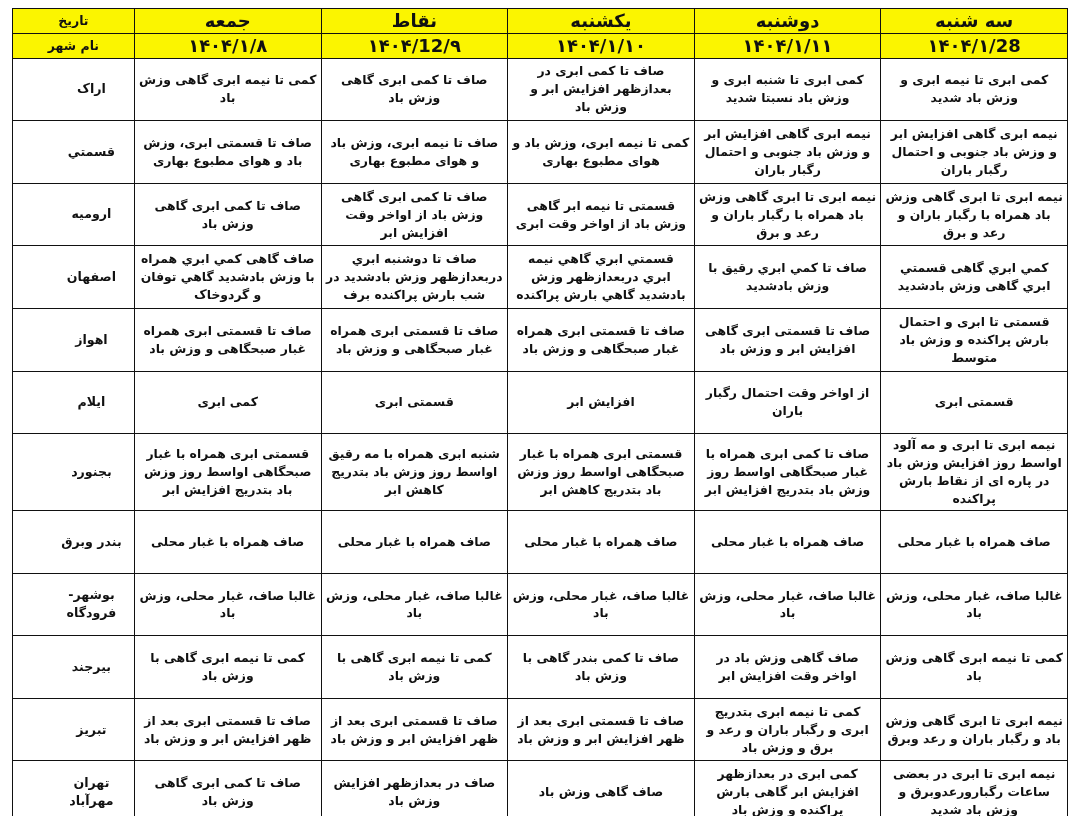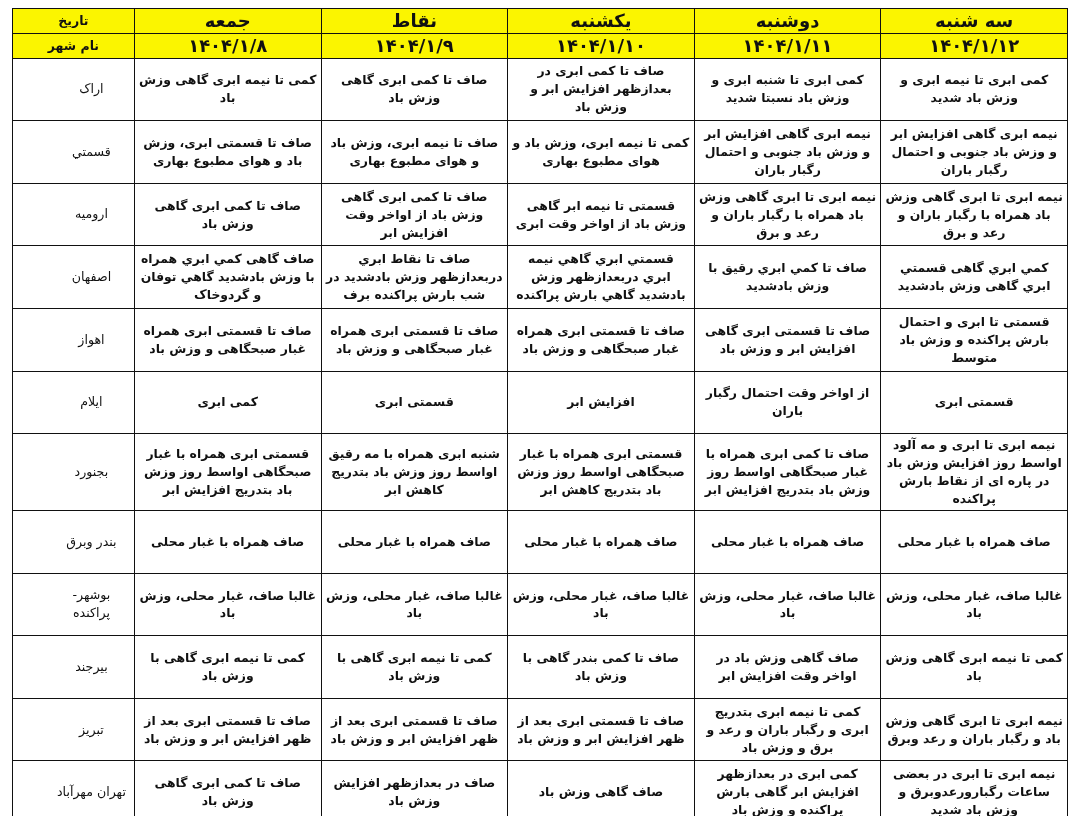--- a/index.html
+++ b/index.html
@@ -53,21 +53,21 @@
   }
   tbody td {
     font-size: 12.4px;
     line-height: 1.45;
     font-weight: bold;
     color: #111111;
     background: #ffffff;
   }
   tbody td.city-cell {
     font-size: 12.6px;
-    font-weight: normal;
+    font-weight: bold;
     white-space: pre-line;
     padding-left: 40px;
   }
   tbody tr { height: 62.6px; }
   .cell-text {
     display: block;
     white-space: normal;
     word-wrap: break-word;
   }
 </style>
@@ -87,24 +87,24 @@
     <thead>
       <tr>
         <th>سه شنبه</th>
         <th>دوشنبه</th>
         <th>یکشنبه</th>
         <th>نقاط</th>
         <th>جمعه</th>
         <th class="corner-label">تاریخ</th>
       </tr>
       <tr>
-        <th>۱۴۰۴/۱/۱۲</th>
+        <th>۱۴۰۴/۱/28</th>
         <th>۱۴۰۴/۱/۱۱</th>
         <th>۱۴۰۴/۱/۱۰</th>
-        <th>۱۴۰۴/۱/۹</th>
+        <th>۱۴۰۴/12/۹</th>
         <th>۱۴۰۴/۱/۸</th>
         <th class="corner-label">نام شهر</th>
       </tr>
     </thead>
     <tbody>
       <tr>
         <td>
             <span class="cell-text">کمی ابری تا نیمه ابری و وزش باد شدید</span>
           </td>
         <td>
@@ -161,21 +161,21 @@
         <td>
             <span class="cell-text">کمي ابري گاهی قسمتي ابري گاهی وزش بادشدید</span>
           </td>
         <td>
             <span class="cell-text">صاف تا کمي ابري رقیق با وزش بادشدید</span>
           </td>
         <td>
             <span class="cell-text">قسمتي ابري گاهي نیمه ابري دربعدازظهر وزش بادشدید گاهي بارش پراکنده</span>
           </td>
         <td>
-            <span class="cell-text">صاف تا نقاط ابري دربعدازظهر وزش بادشدید در شب بارش پراکنده برف</span>
+            <span class="cell-text">صاف تا دوشنبه ابري دربعدازظهر وزش بادشدید در شب بارش پراکنده برف</span>
           </td>
         <td>
             <span class="cell-text">صاف گاهی کمي ابري همراه با وزش بادشدید گاهي توفان و گردوخاک</span>
           </td>
         <td class="city-cell">اصفهان</td>
       </tr>
       <tr>
         <td>
             <span class="cell-text">قسمتی تا ابری و احتمال بارش پراکنده و وزش باد متوسط</span>
           </td>
@@ -257,21 +257,21 @@
         <td>
             <span class="cell-text">غالبا صاف، غبار محلی،  وزش باد</span>
           </td>
         <td>
             <span class="cell-text">غالبا صاف، غبار محلی،  وزش باد</span>
           </td>
         <td>
             <span class="cell-text">غالبا صاف، غبار محلی،  وزش باد</span>
           </td>
         <td class="city-cell">بوشهر-
-پراکنده</td>
+فرودگاه</td>
       </tr>
       <tr>
         <td>
             <span class="cell-text">کمی تا نیمه ابری گاهی وزش باد</span>
           </td>
         <td>
             <span class="cell-text">صاف گاهی وزش باد در اواخر وقت افزایش ابر</span>
           </td>
         <td>
             <span class="cell-text">صاف تا کمی بندر گاهی با وزش باد</span>

